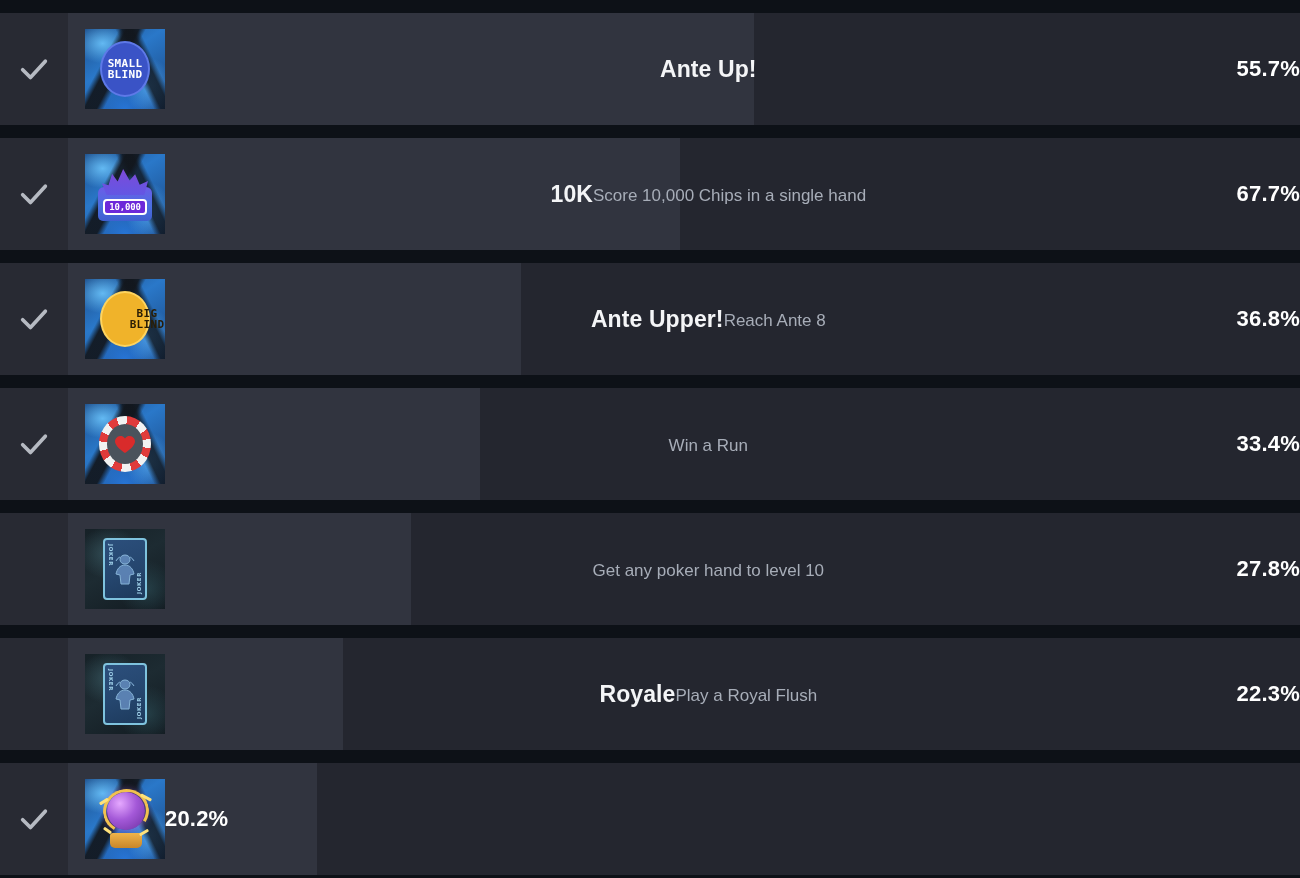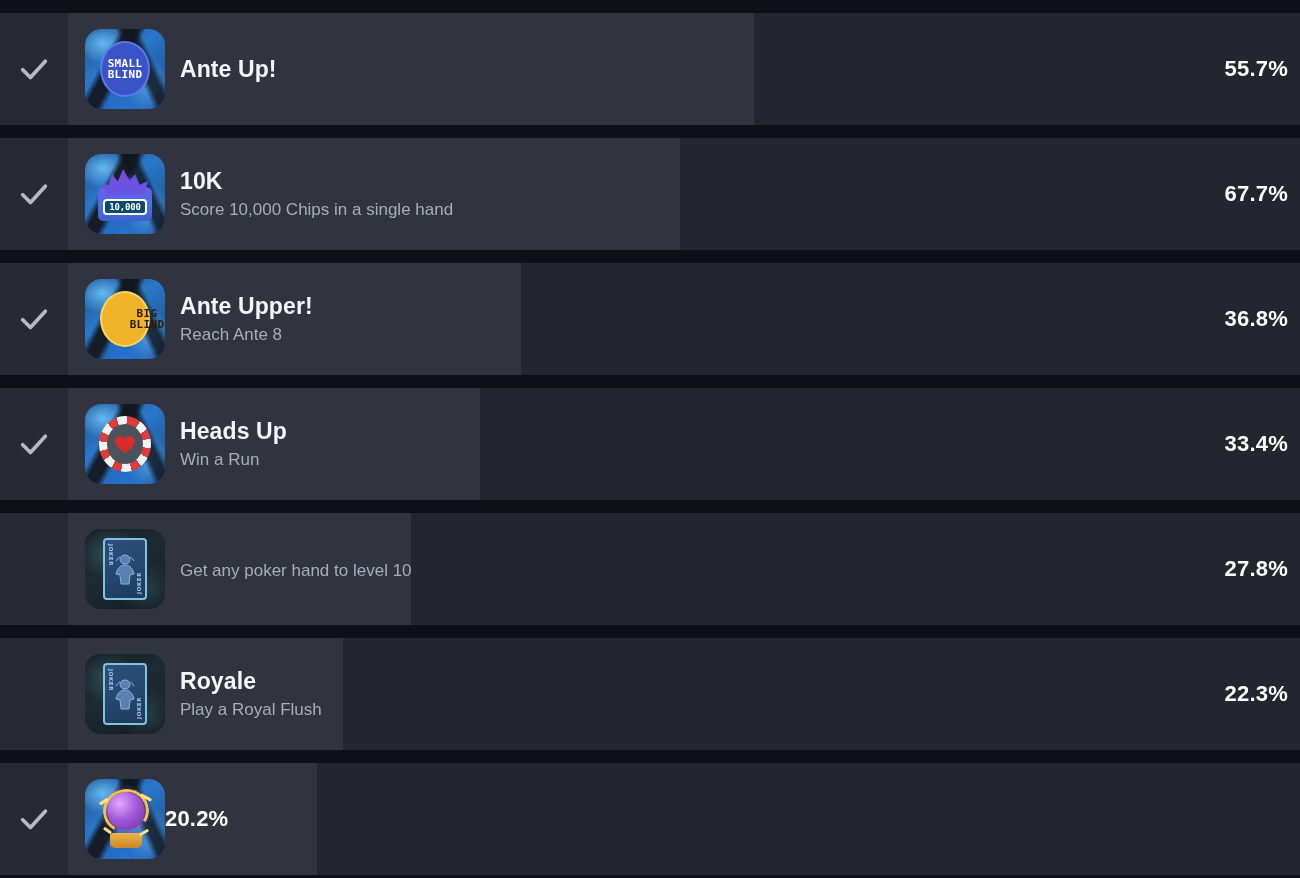--- a/index.html
+++ b/index.html
@@ -49,21 +49,20 @@
     pointer-events:none;
   }
 
   .icon-wrap {
     margin-left:85px;
     width:80px; height:80px;
     flex:0 0 80px;
     position:relative;
     overflow:hidden;
     background:#0b1a2e;
-    border-radius:16px;
   }
   .icon-art { position:absolute; inset:0; }
 
   
   .bg-electric {
     background:
       radial-gradient(ellipse 55% 40% at 22% 18%, rgba(110,200,255,.85), rgba(110,200,255,0) 62%),
       radial-gradient(ellipse 50% 60% at 80% 72%, rgba(90,180,255,.75), rgba(90,180,255,0) 60%),
       radial-gradient(ellipse 70% 55% at 50% 100%, rgba(40,120,220,.9), rgba(40,120,220,0) 70%),
       linear-gradient(145deg,#1d4f8c 0%,#2a78c9 40%,#19447e 100%);
@@ -116,21 +115,21 @@
   }
   .flame-top {
     position:absolute; left:4px; top:0;
     width:46px; height:26px;
     background:linear-gradient(180deg,#7d4ad8 0%,#6257e4 100%);
     clip-path:polygon(10% 100%,0 55%,14% 62%,22% 18%,34% 48%,46% 0,60% 44%,72% 20%,82% 60%,100% 46%,92% 100%);
   }
   .flame-label {
     position:absolute; left:5px; bottom:6px;
     width:44px; height:16px;
-    background:#0c4a6e;
+    background:#6d28d9;
     border:2px solid #ffffff;
     border-radius:4px;
     display:flex; align-items:center; justify-content:center;
     color:#ffffff;
     font-family:"DejaVu Sans Mono", monospace;
     font-size:9px; font-weight:700; letter-spacing:-.2px;
   }
 
   
   .heartchip {
@@ -204,21 +203,21 @@
     position:absolute; left:6px; top:-1px;
     width:46px; height:44px;
     border:3px solid #f2c24f;
     border-radius:50%;
     border-bottom-color:transparent;
     transform:rotate(-14deg);
   }
 
   .text-col {
     margin-left:15px;
-    display:flex; flex-direction:column; justify-content:center;
+    display:flex; flex-direction:row; justify-content:center;
     flex:1 1 auto;
     min-width:0;
   }
   .ach-title {
     color:#f4f5f7;
     font-size:23px;
     font-weight:700;
     line-height:1.15;
     letter-spacing:.1px;
     white-space:nowrap;
@@ -230,21 +229,21 @@
     line-height:1.25;
     margin-top:4px;
     white-space:nowrap;
   }
   .ach-pct {
     color:#ffffff;
     font-size:22px;
     font-weight:700;
     letter-spacing:.2px;
     white-space:nowrap;
-    padding-right:12px;
+    padding-right:0;
     text-align:right;
     flex:0 0 auto;
   }
 </style>
 </head>
 <body>
 
 <div id="achievement-list">
   <div class="ach-row">
     <div class="fill-bar" style="width:686.2px"></div>
@@ -324,21 +323,20 @@
         <div class="icon-art bg-electric"></div>
     <div class="heartchip">
       <div class="heartchip-inner">
         <svg class="heart-glyph" viewBox="0 0 24 24">
           <path d="M12 21s-7.5-4.8-9.3-9A5.3 5.3 0 0 1 12 6.6 5.3 5.3 0 0 1 21.3 12C19.5 16.2 12 21 12 21z"></path>
         </svg>
       </div>
     </div>
       </div>
       <div class="text-col">
-        <div class="ach-title">Heads Up</div>
         <div class="ach-desc">Win a Run</div>
       </div>
       <div class="ach-pct">33.4%</div>
     </div>
   </div>
   <div class="ach-row">
     <div class="fill-bar" style="width:342.5px"></div>
     <div class="check-col"></div>
     <div class="row-content">
       <div class="icon-wrap">

